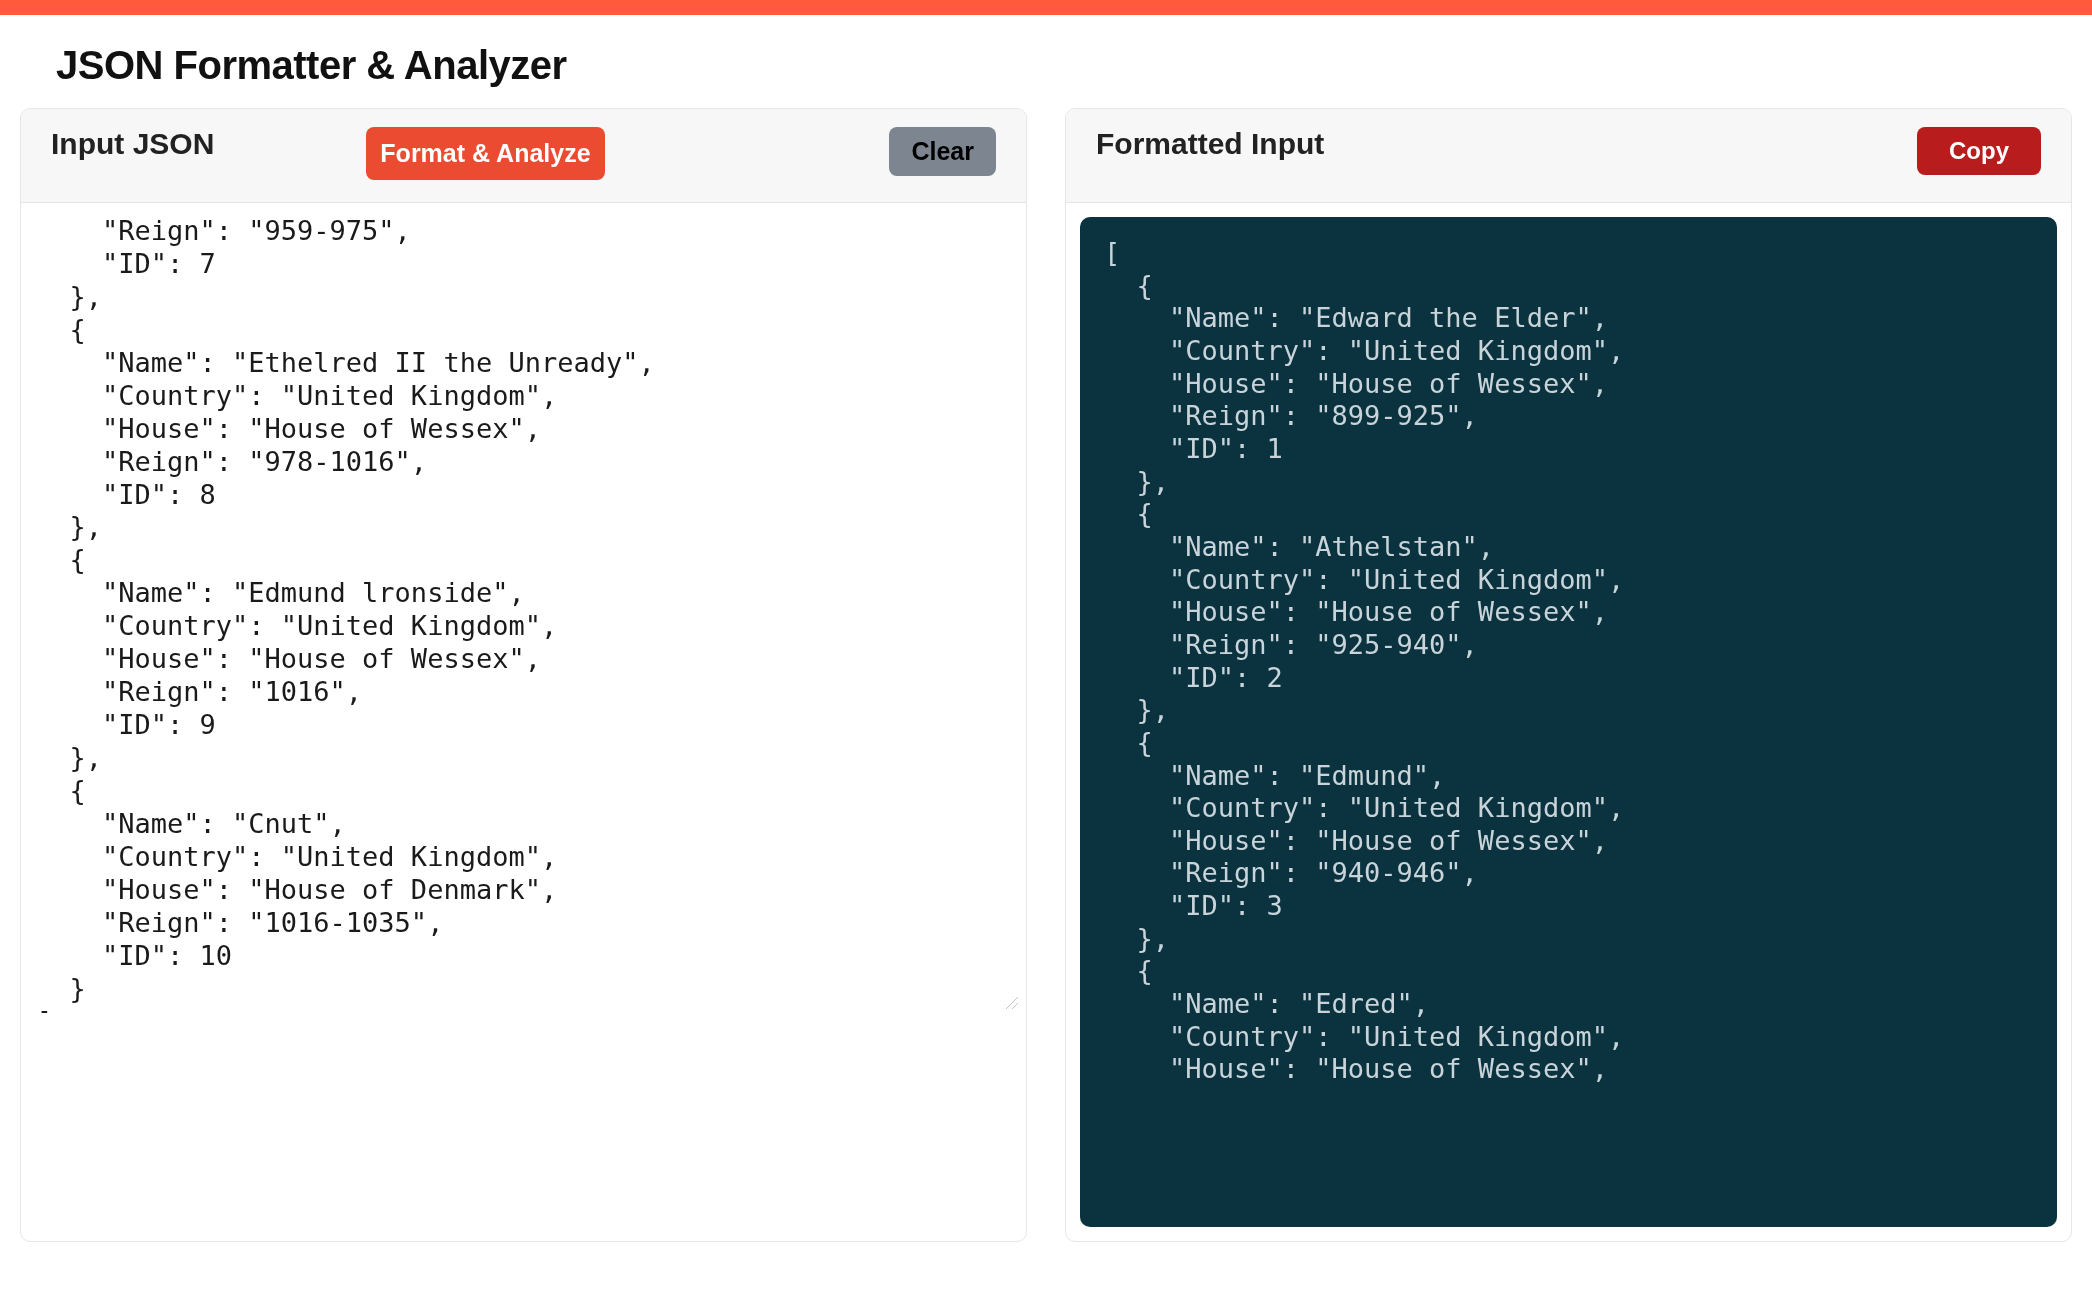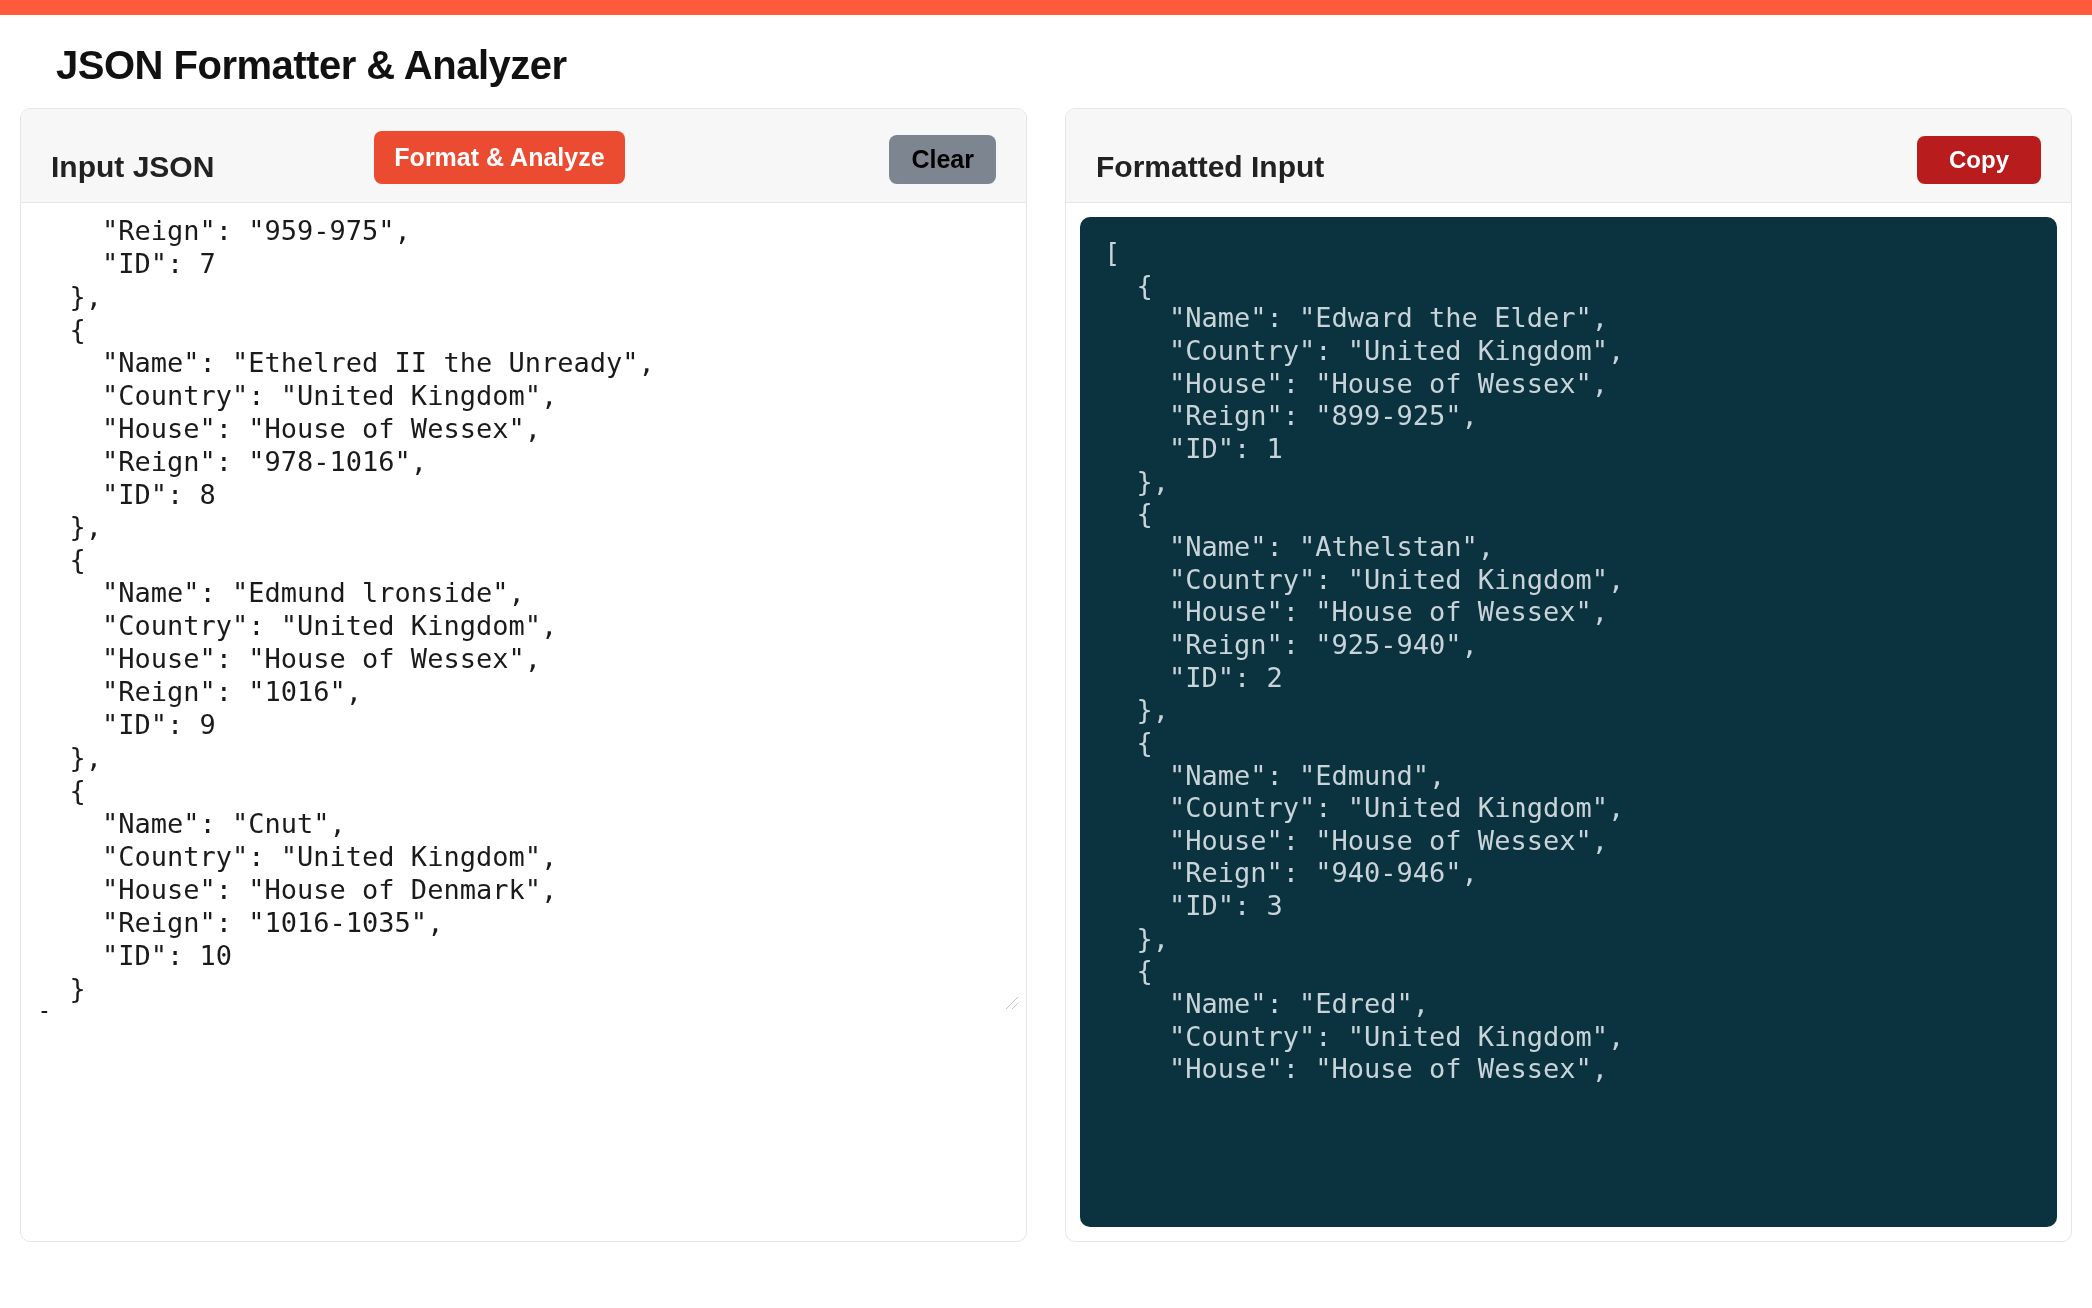--- a/index.html
+++ b/index.html
@@ -36,37 +36,37 @@
     flex: 1;
     border: 1px solid #e6e6e8;
     border-radius: 10px;
     overflow: hidden;
     background: #fff;
   }
   .panel-header {
     background: #f7f7f8;
     border-bottom: 1px solid #e6e6e8;
     display: flex;
-    align-items: flex-end;
+    align-items: flex-start;
     padding: 18px 30px;
-    gap: 20px;
+    gap: 12px;
     min-height: 94px;
   }
   .panel-title {
     font-size: 30px;
     font-weight: 700;
     color: #222;
   }
   .panel-header .spacer {
     flex: 1;
   }
   .btn {
     font-size: 25px;
     font-weight: 600;
-    padding: 12px 20px;
+    padding: 12px 14px;
     border-radius: 8px;
     border: none;
     cursor: pointer;
     font-family: inherit;
   }
   .btn-primary {
     background: #eb4b30;
     color: #fff;
   }
   .btn-secondary {

